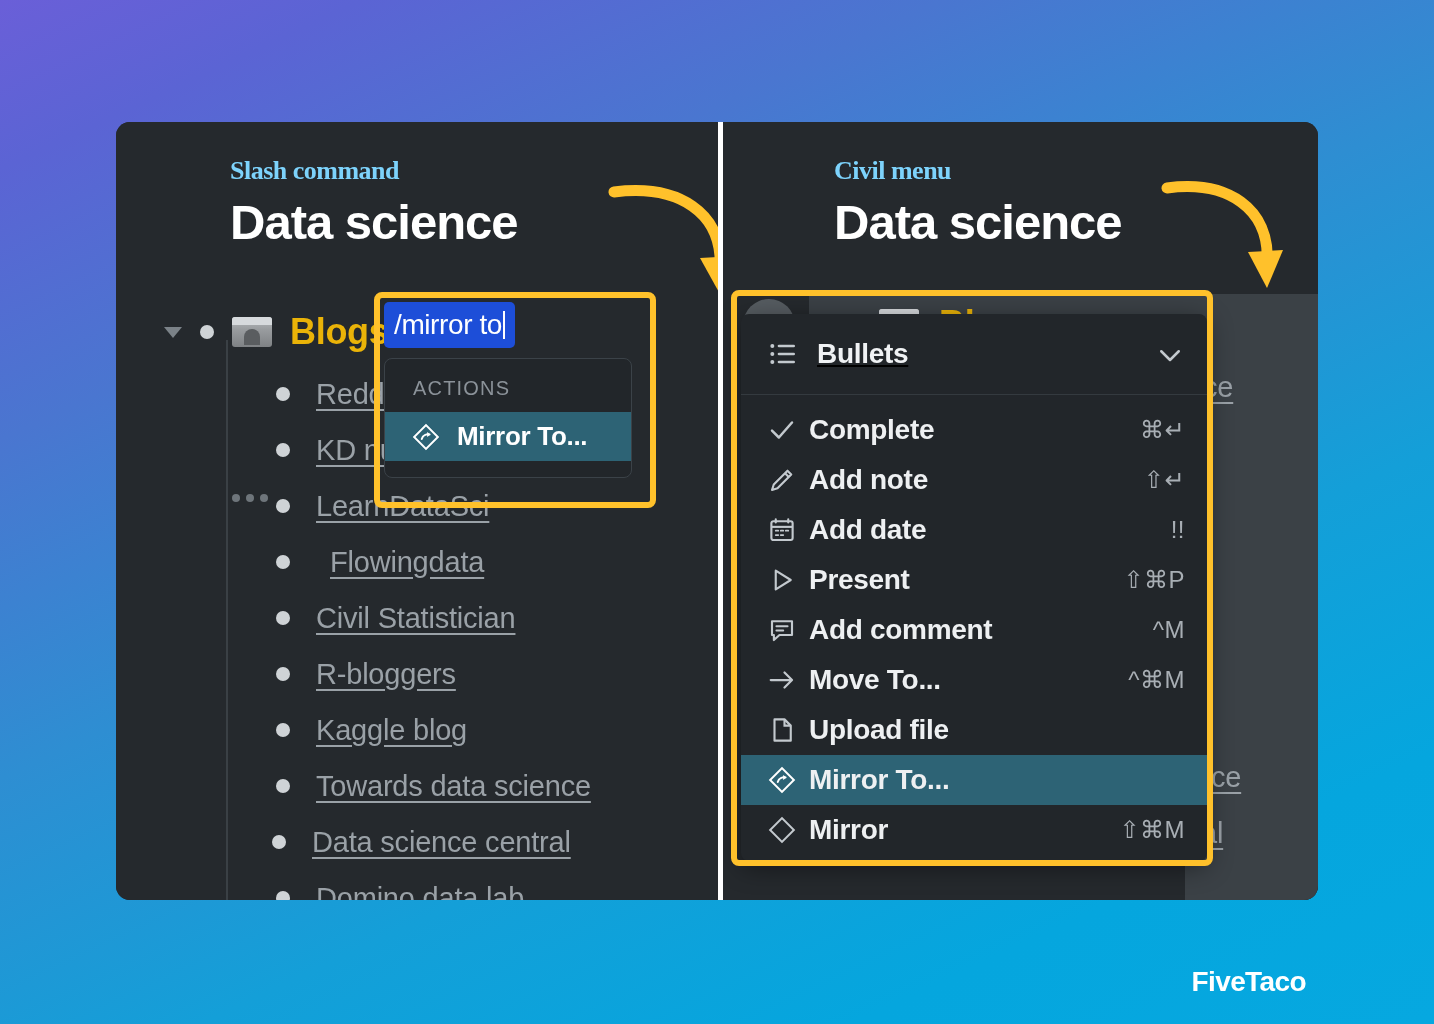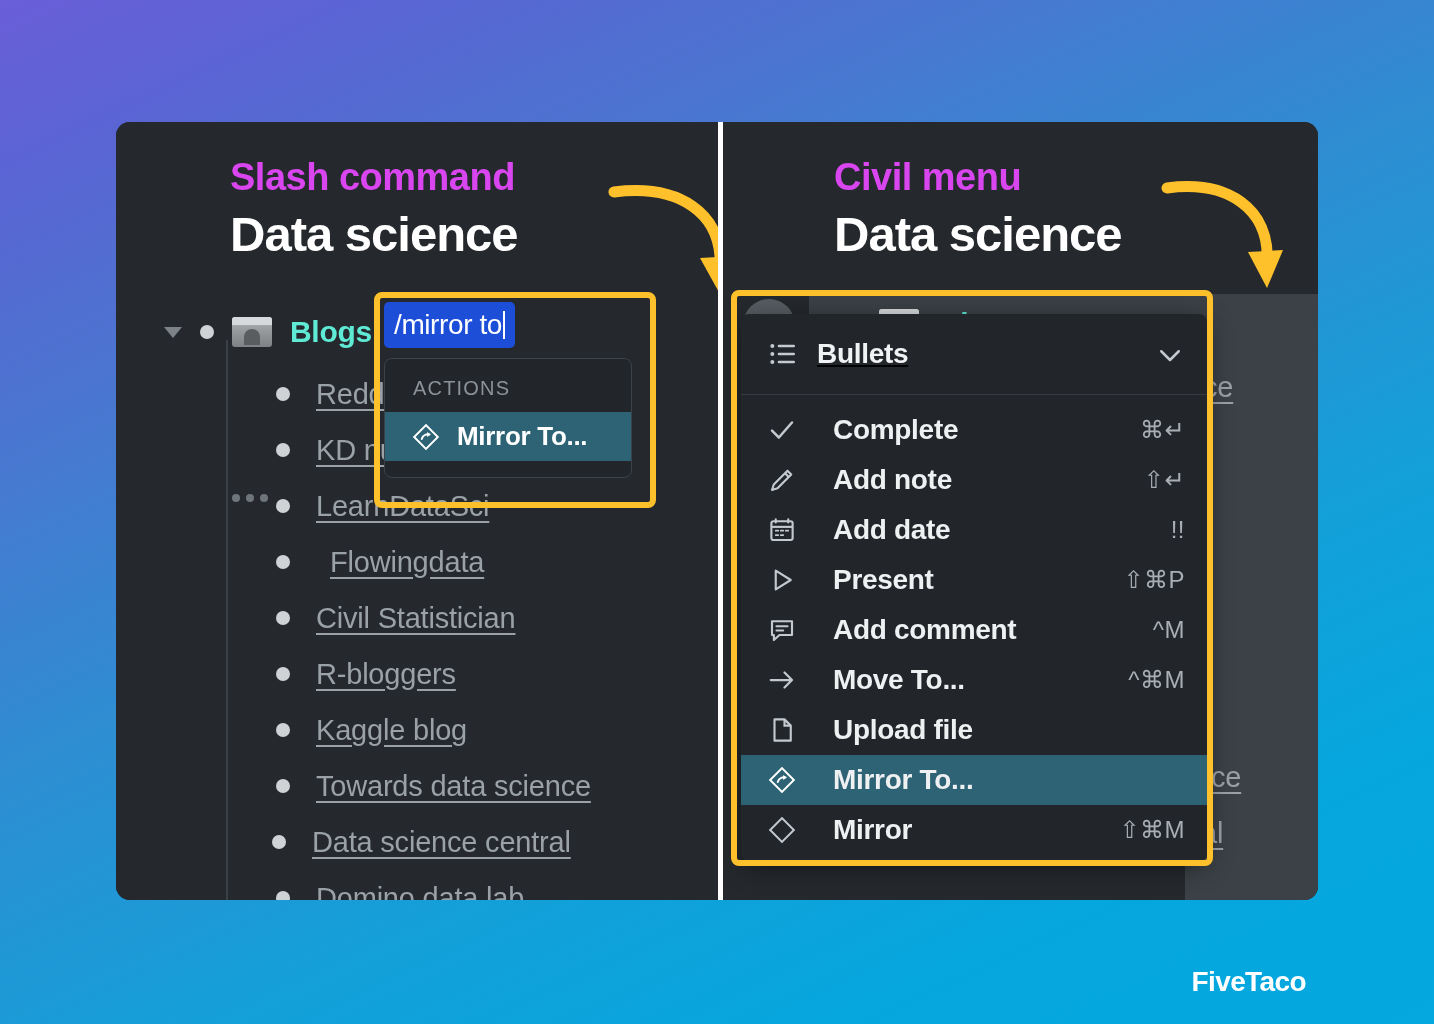--- a/index.html
+++ b/index.html
@@ -45,26 +45,27 @@
   .panel-div   { width: 5px;  background: #ffffff; }
   .panel-right { width: 595px; background: #25292d; }
 
   
   .anno {
     position: absolute;
     z-index: 40;
     pointer-events: none;
   }
   .anno .kicker {
-    color: #d946ef;
-    font-size: 38px;
+    color: #7dd3fc;
+    font-size: 26px;
     font-weight: bold;
     letter-spacing: -0.5px;
     line-height: 1;
     white-space: nowrap;
+    font-family: Liberation Serif, serif;
   }
   .anno .title {
     color: #ffffff;
     font-size: 49px;
     font-weight: bold;
     letter-spacing: -1px;
     line-height: 1.08;
     white-space: nowrap;
     margin-top: 12px;
   }
@@ -115,22 +116,22 @@
     background: #5a5d60;
   }
   .thumb::after {
     content: "";
     position: absolute;
     left: 0; top: 0; right: 0; height: 8px;
     background: #d7dadd;
   }
 
   .row-label-strong {
-    color: #5eead4;
-    font-size: 30px;
+    color: #eab308;
+    font-size: 36px;
     font-weight: bold;
     letter-spacing: -0.3px;
   }
 
   .link {
     color: #9aa1a7;
     font-size: 29px;
     text-decoration: underline;
     text-underline-offset: 5px;
     letter-spacing: -0.2px;
@@ -272,21 +273,21 @@
     padding: 9px 22px 9px 26px;
     color: #eef0f2;
   }
   .im-row.sel { background: #2d6375; }
   .im-row .ic {
     width: 38px; flex: none; color: #c3c9ce;
     display: flex; align-items: center;
   }
   .im-row .lbl {
     font-size: 28px; font-weight: bold; letter-spacing: -0.3px;
-    margin-left: 28px; flex: 1; white-space: nowrap;
+    margin-left: 4px; flex: 1; white-space: nowrap;
   }
   .im-row .kbd {
     font-size: 24px; color: #a8aeb4; letter-spacing: 0.5px;
     white-space: nowrap;
   }
 
   
   .logo {
     position: absolute;
     right: 128px;

